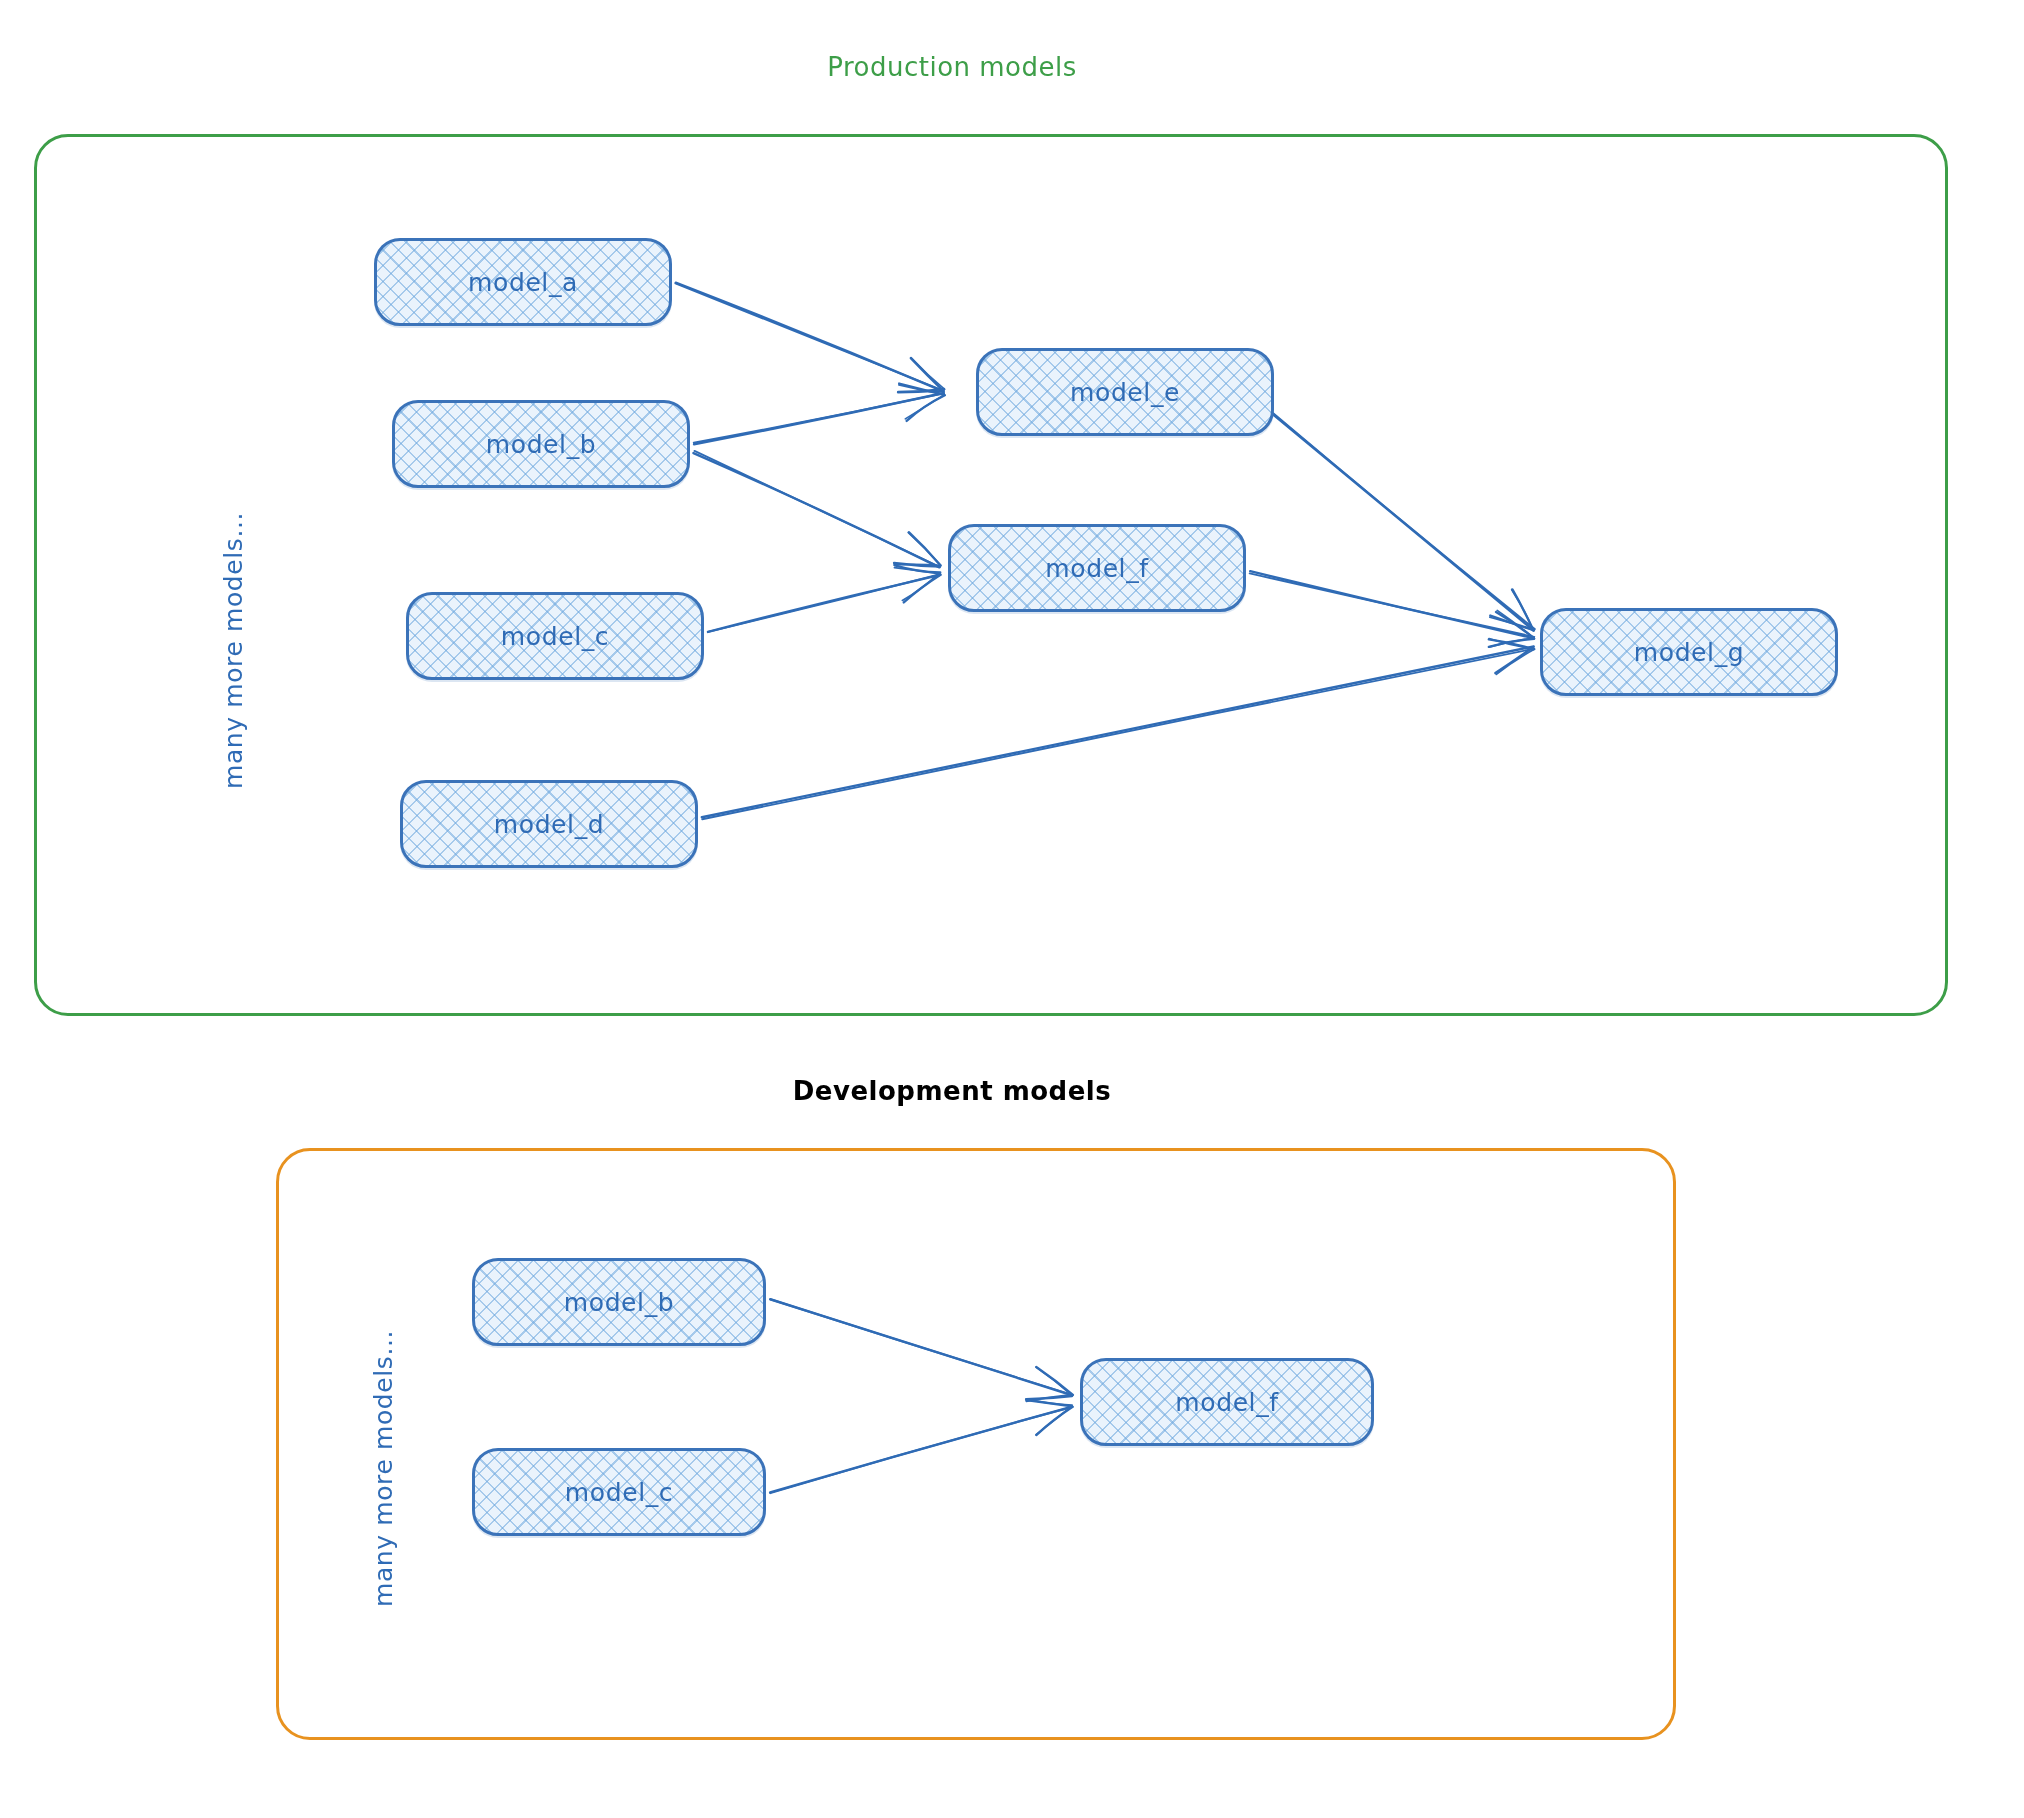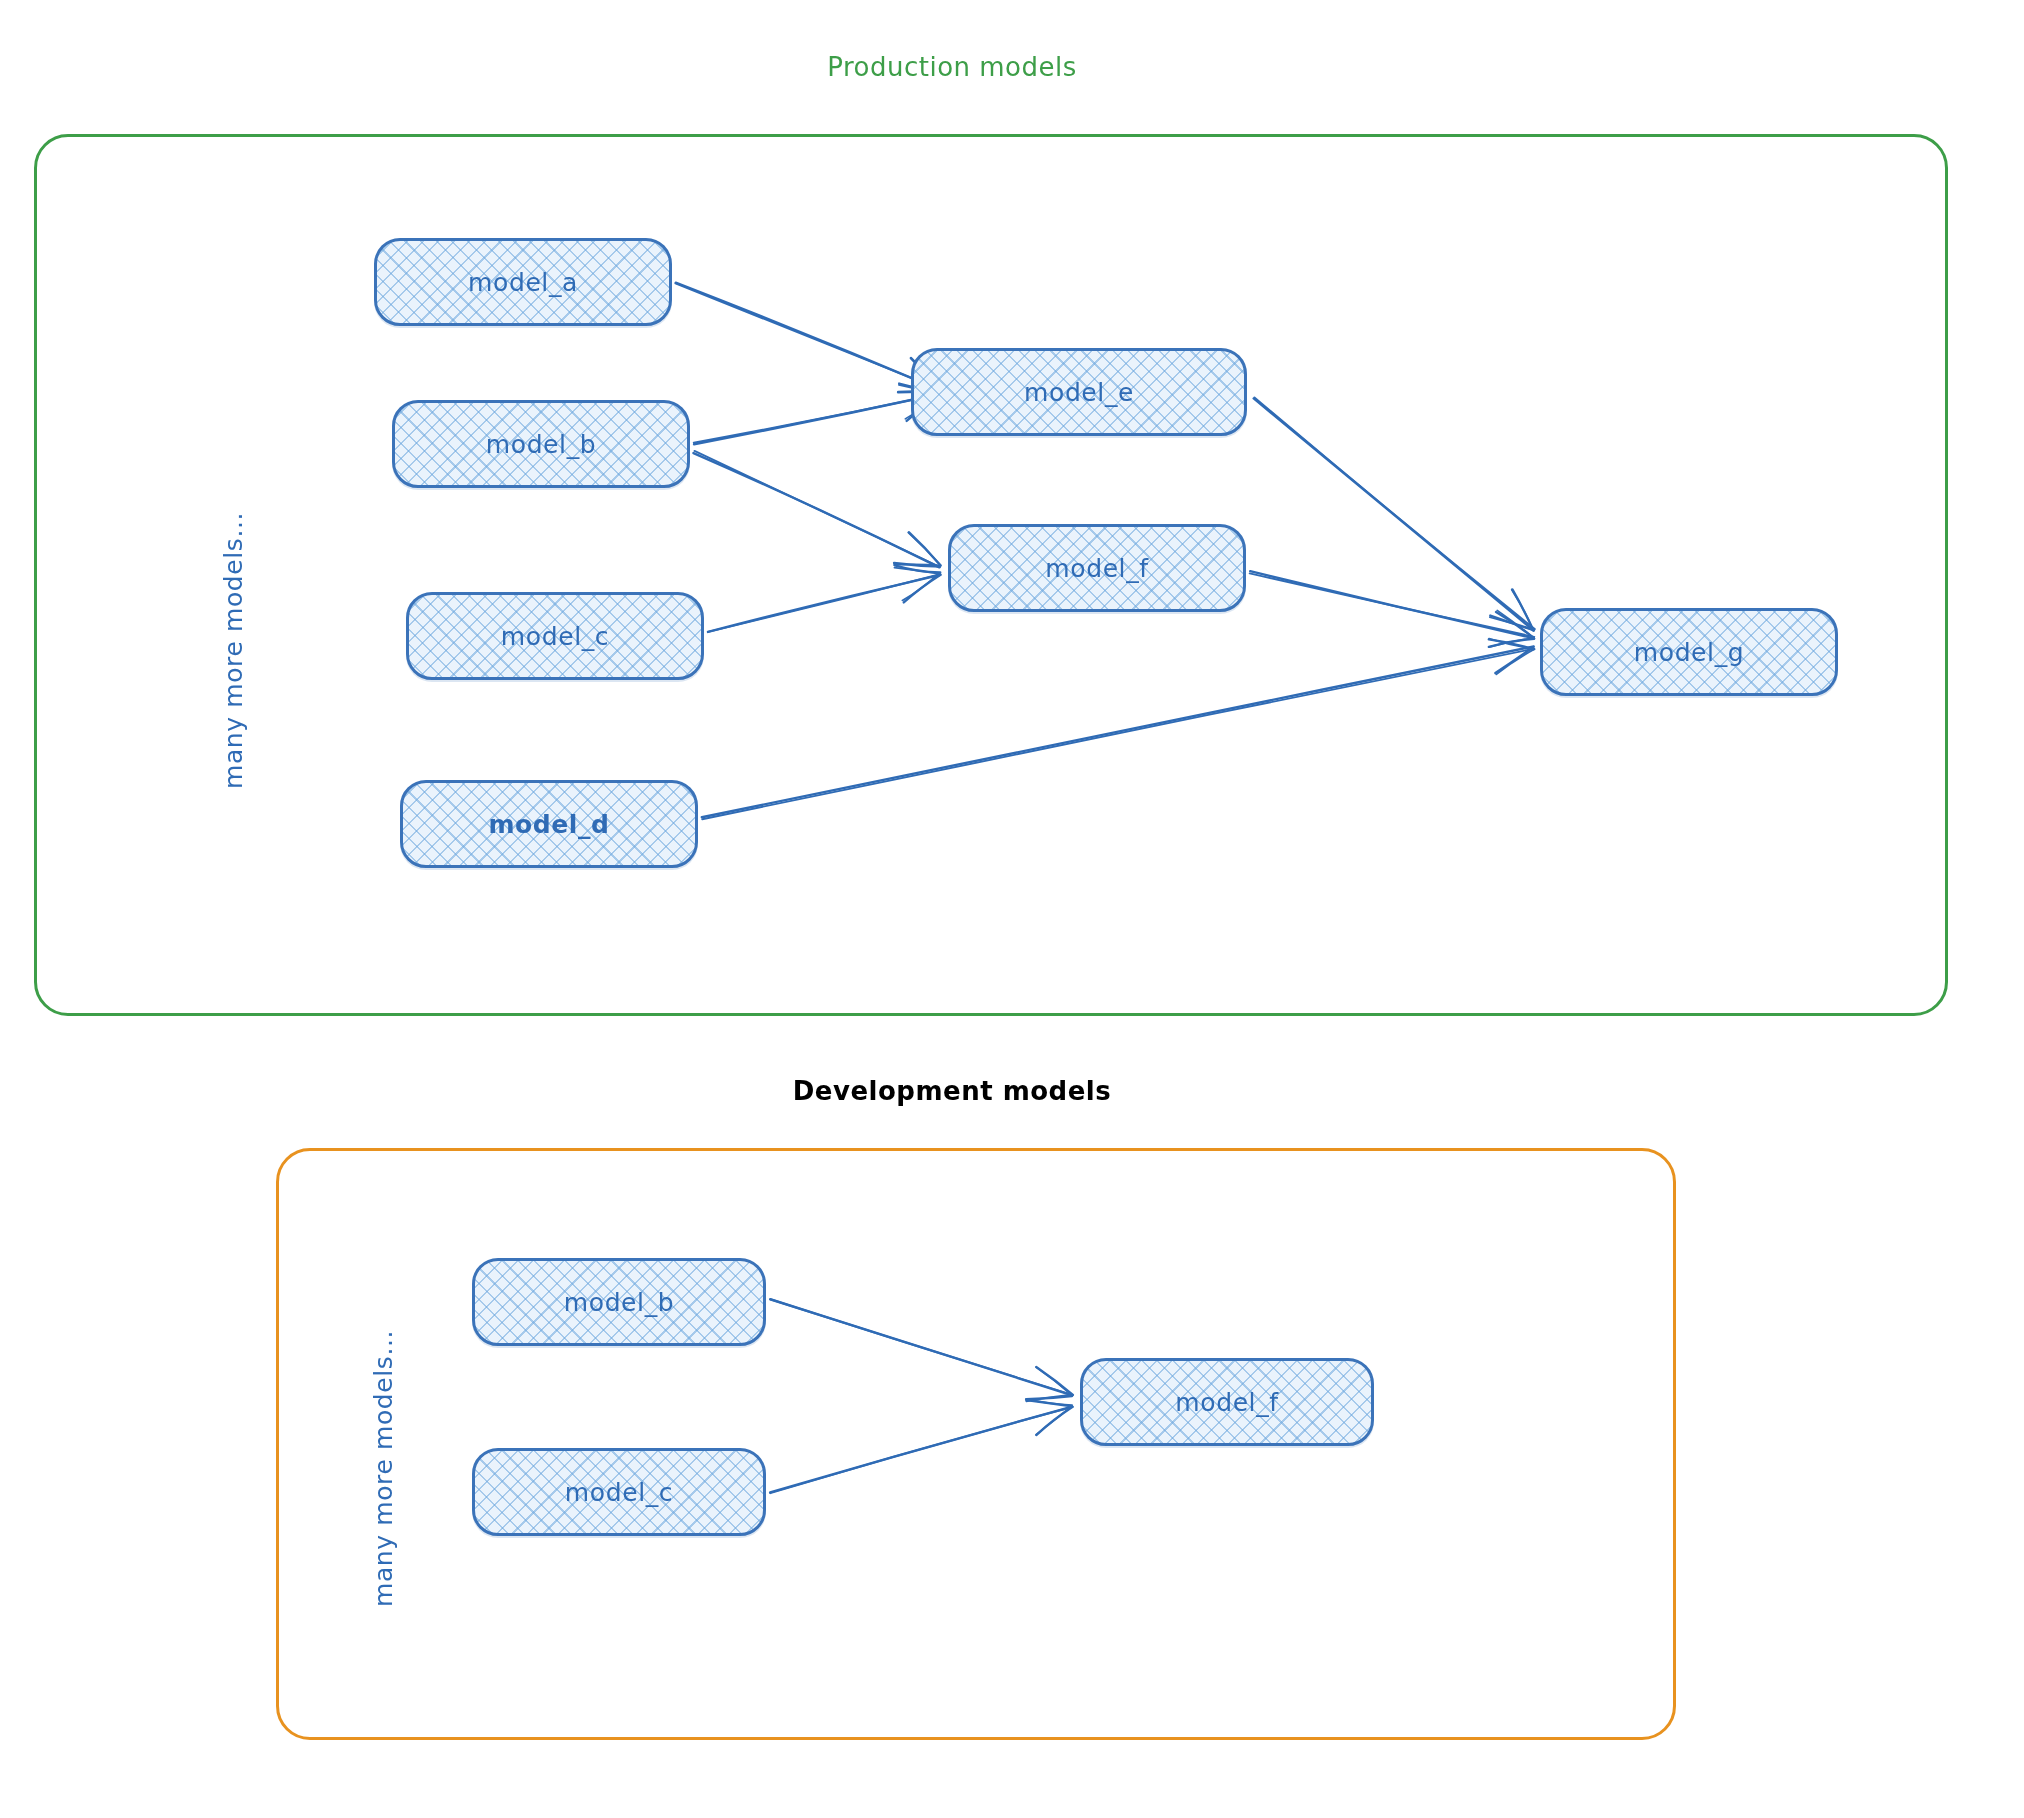--- a/index.html
+++ b/index.html
@@ -123,24 +123,24 @@
   <div id="nodes-group">
       <div class="node" style="left: 374px; top: 238px; width: 298px; height: 88px; text-align: right;">
         <span class="node-label">model_a</span>
       </div>
       <div class="node" style="left: 392px; top: 400px; width: 298px; height: 88px;">
         <span class="node-label">model_b</span>
       </div>
       <div class="node" style="left: 406px; top: 592px; width: 298px; height: 88px;">
         <span class="node-label">model_c</span>
       </div>
-      <div class="node" style="left: 400px; top: 780px; width: 298px; height: 88px; font-weight: bold;">
+      <div class="node" style="left: 400px; top: 780px; width: 298px; height: 88px;">
         <span class="node-label">model_d</span>
       </div>
-      <div class="node" style="left: 911px; top: 348px; width: 336px; height: 88px;">
+      <div class="node" style="left: 976px; top: 348px; width: 298px; height: 88px;">
         <span class="node-label">model_e</span>
       </div>
       <div class="node" style="left: 948px; top: 524px; width: 298px; height: 88px;">
         <span class="node-label">model_f</span>
       </div>
       <div class="node" style="left: 1540px; top: 608px; width: 298px; height: 88px; justify-content: center;">
         <span class="node-label">model_g</span>
       </div>
       <div class="node" style="left: 472px; top: 1258px; width: 294px; height: 88px;">
         <span class="node-label">model_b</span>

